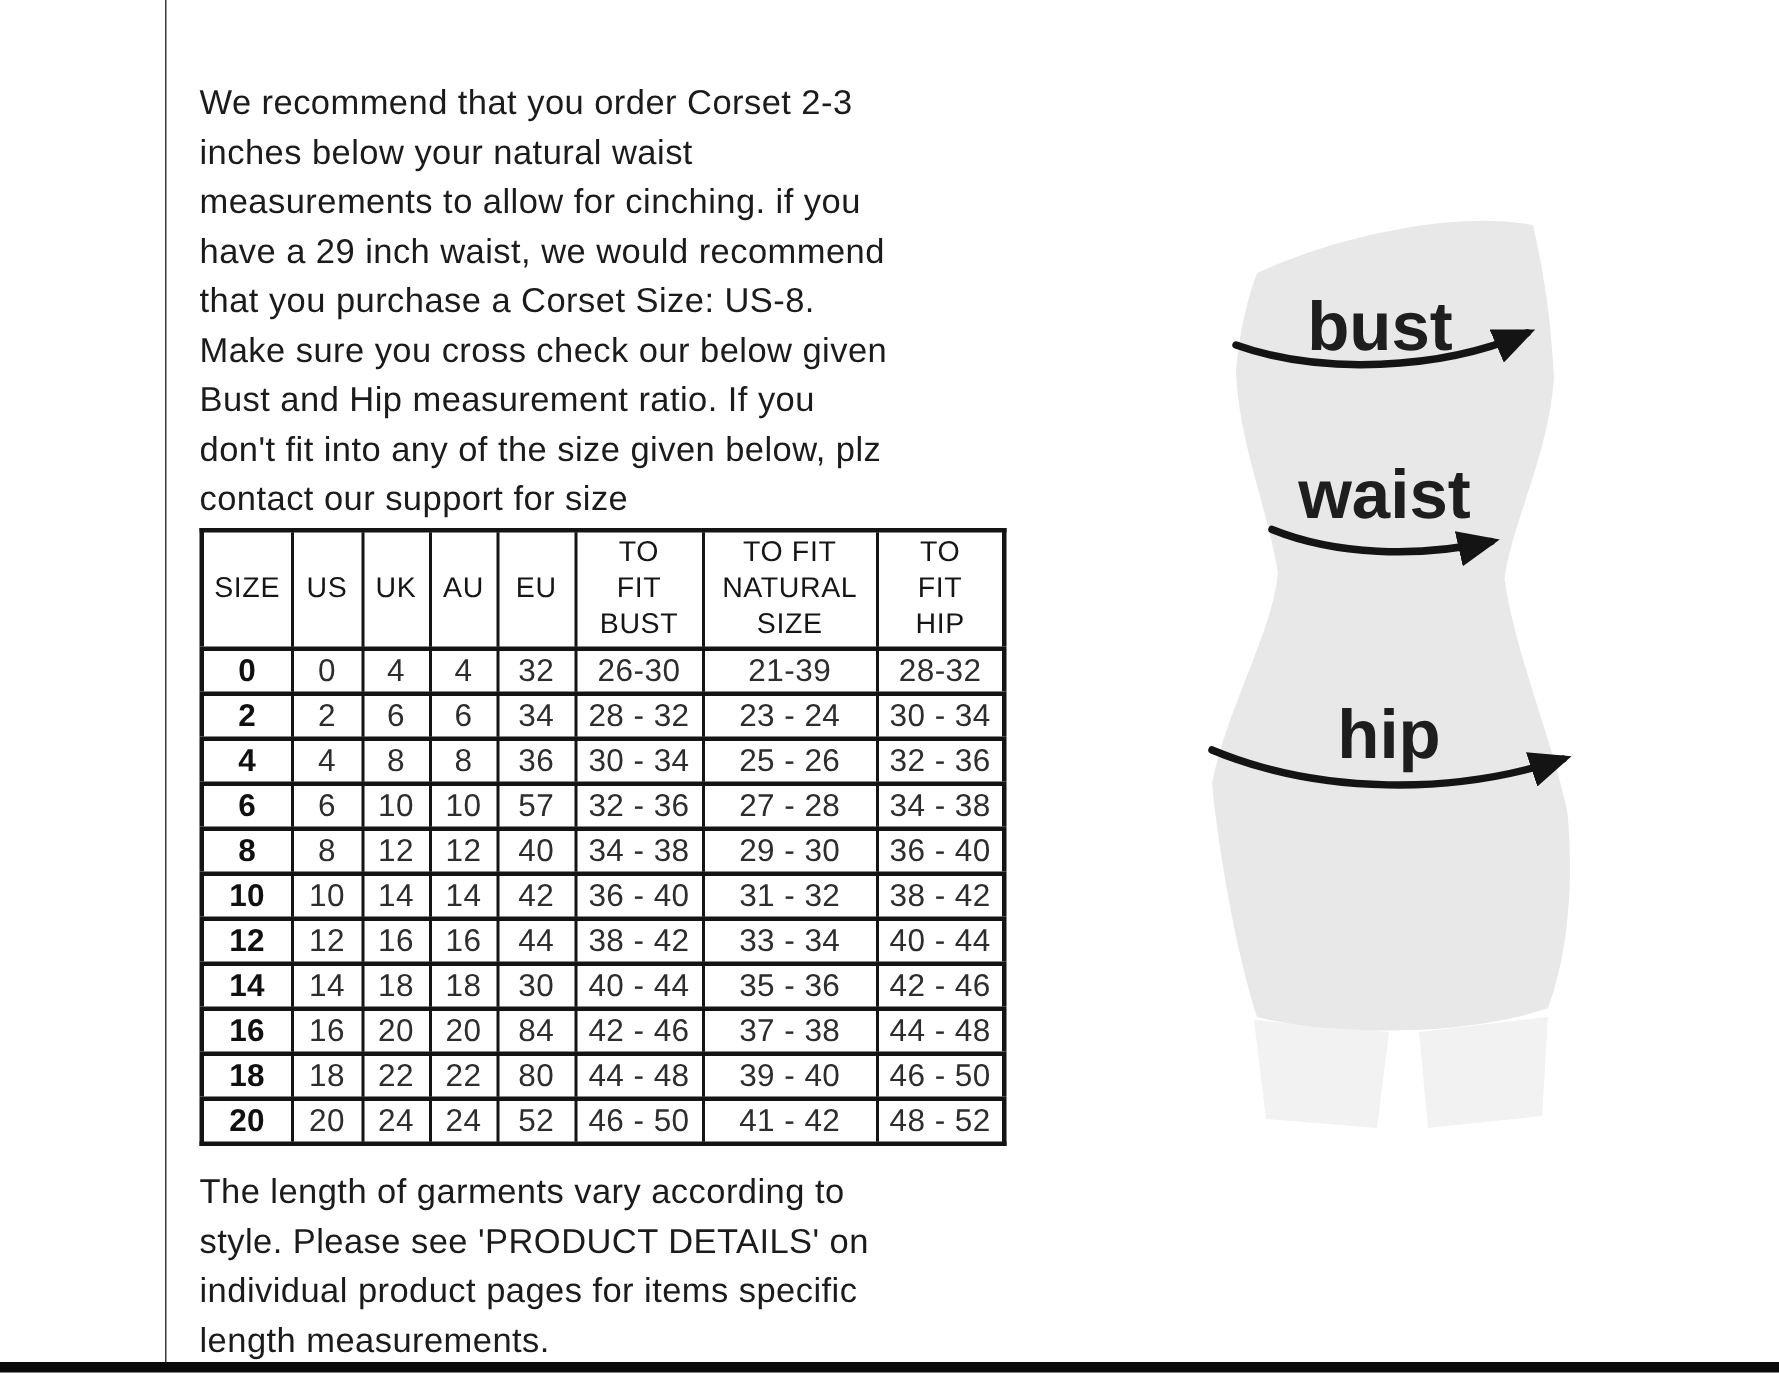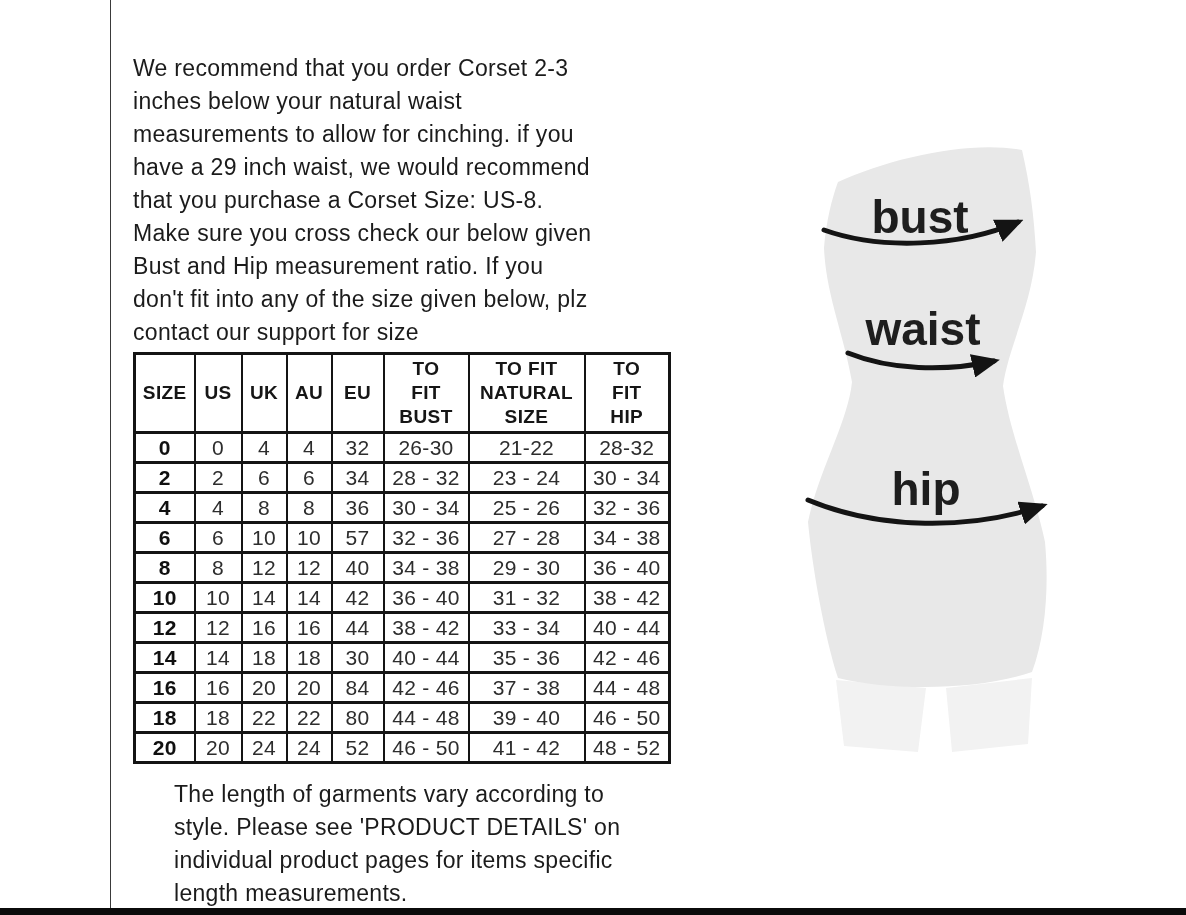--- a/index.html
+++ b/index.html
@@ -20,37 +20,37 @@
     background:#0b0b0b;
   }
   .intro{
     position:absolute;left:133px;top:4px;width:552px;
     font-size:23px;line-height:33px;letter-spacing:0.3px;
     white-space:pre-line;color:#1b1b1b;margin-top:48px;
   }
   .footer-note{
     position:absolute;left:133px;top:778px;width:552px;
     font-size:23px;line-height:33px;letter-spacing:0.3px;
-    white-space:pre-line;color:#1b1b1b;margin-left:41px;
+    white-space:pre-line;color:#1b1b1b;
   }
   table.size-chart{
     position:absolute;left:133px;top:352px;
     border-collapse:collapse;table-layout:fixed;
     border:3px solid #141414;
     background:#ffffff;
   }
   .size-chart th,.size-chart td{
     border:2px solid #141414;
     text-align:center;vertical-align:middle;
     padding:0;
     font-family:"Liberation Sans",sans-serif;
   }
   .size-chart thead th{
     height:76px;
-    font-size:19px;font-weight:bold;line-height:1.28;
+    font-size:19px;font-weight:normal;line-height:1.28;
     letter-spacing:0.4px;
     white-space:pre-line;
     color:#161616;
   }
   .size-chart tbody tr{border-top:3px solid #141414;}
   .size-chart td{
     height:27px;
     font-size:21px;color:#2d2d2d;
     letter-spacing:0.3px;
   }
@@ -111,21 +111,21 @@
   </thead>
   <tbody>
 
       <tr>
         <td class="c-size">0</td>
         <td>0</td>
         <td>4</td>
         <td>4</td>
         <td>32</td>
         <td>26-30</td>
-        <td>21-22</td>
+        <td>21-39</td>
         <td>28-32</td>
       </tr>
 
       <tr>
         <td class="c-size">2</td>
         <td>2</td>
         <td>6</td>
         <td>6</td>
         <td>34</td>
         <td>28 - 32</td>

